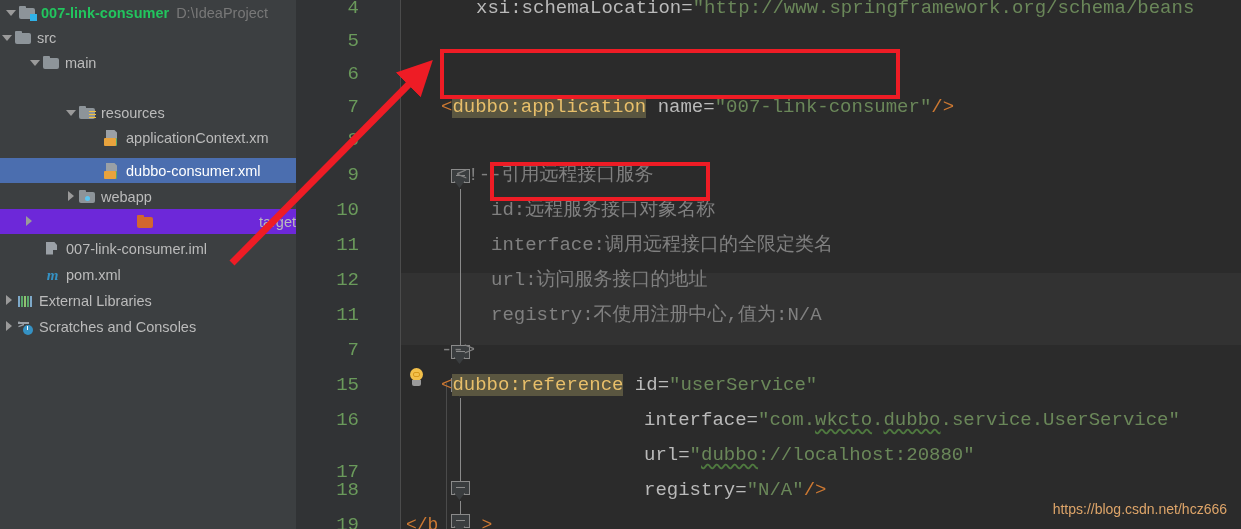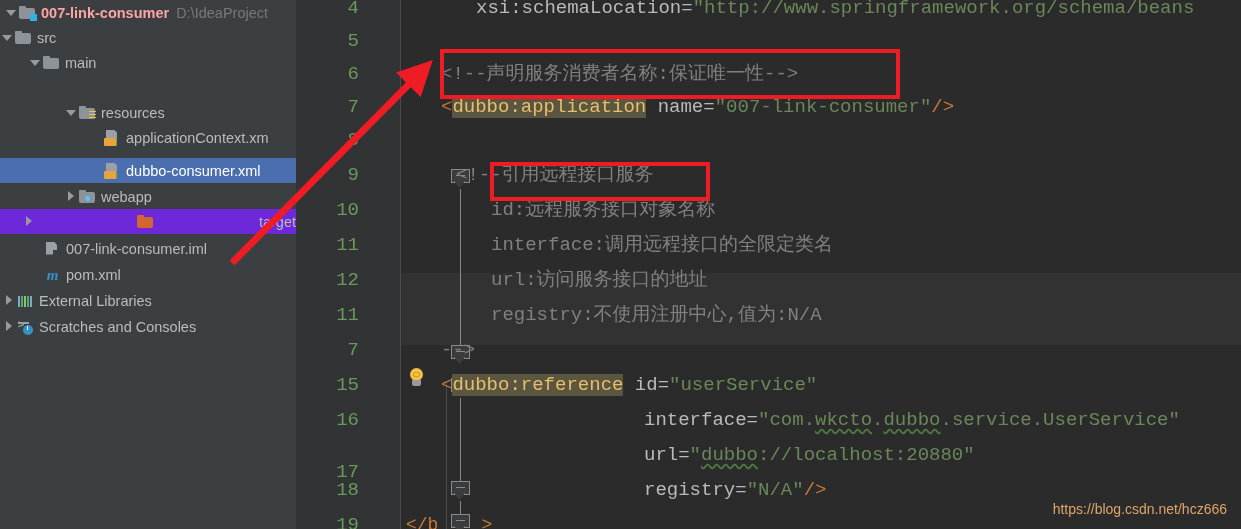--- a/index.html
+++ b/index.html
@@ -131,21 +131,21 @@
     background:#9aa0a6;
   }
   .ic.scratch .sub {
     position:absolute; left:6px; top:6px; width:10px; height:10px;
     border-radius:50%; background:#3592c4;
   }
   .ic.scratch .sub::after {
     content:""; position:absolute; left:4px; top:1px; width:1px; height:4px;
     background:#ffffff;
   }
-  .root-label { font-weight: bold; color:#fca5a5; }
+  .root-label { font-weight: bold; color:#22c55e; }
   .path-label { color:#787878; margin-left:7px; font-weight:normal; }
 
   
   #editor {
     flex: 1 1 auto;
     position: relative;
     background: #2b2b2b;
     overflow: hidden;
     font-family: "Liberation Mono", monospace;
   }
@@ -392,21 +392,20 @@
     <div class="bulb" style="left:112px; top:368px">
       <div class="glass"></div>
         <div class="fil"></div>
         <div class="base"></div>
     </div>
 
     <div style="position:absolute;left:150px;top:383px;width:1px;height:146px;background:#4b4b4b"></div>
 
     <div class="codeline" style="top:-11px; left:180px"><span class="tk-attr">xsi:schemaLocation=</span><span class="tk-val">"http://www.springframework.org/schema/beans</span></div>
 
-    <div class="codeline" style="top:55px; left:145px"><span class="tk-comment">&lt;!--声明服务消费者名称:保证唯一性--&gt;</span></div>
 
     <div class="codeline" style="top:88px; left:145px"><span class="tk-punc">&lt;</span><span class="tk-tagb tagbg">dubbo:application</span><span class="tk-attr"> name=</span><span class="tk-val">"007-link-consumer"</span><span class="tk-punc">/&gt;</span></div>
 
     <div class="codeline" style="top:156px; left:160px"><span class="tk-comment">&lt;!--</span><span class="tk-comment">引用远程接口服务</span></div>
 
     <div class="codeline" style="top:191px; left:195px"><span class="tk-comment">id:远程服务接口对象名称</span></div>
 
     <div class="codeline" style="top:226px; left:195px"><span class="tk-comment">interface:调用远程接口的全限定类名</span></div>
 
     <div class="codeline" style="top:261px; left:195px"><span class="tk-comment">url:访问服务接口的地址</span></div>

